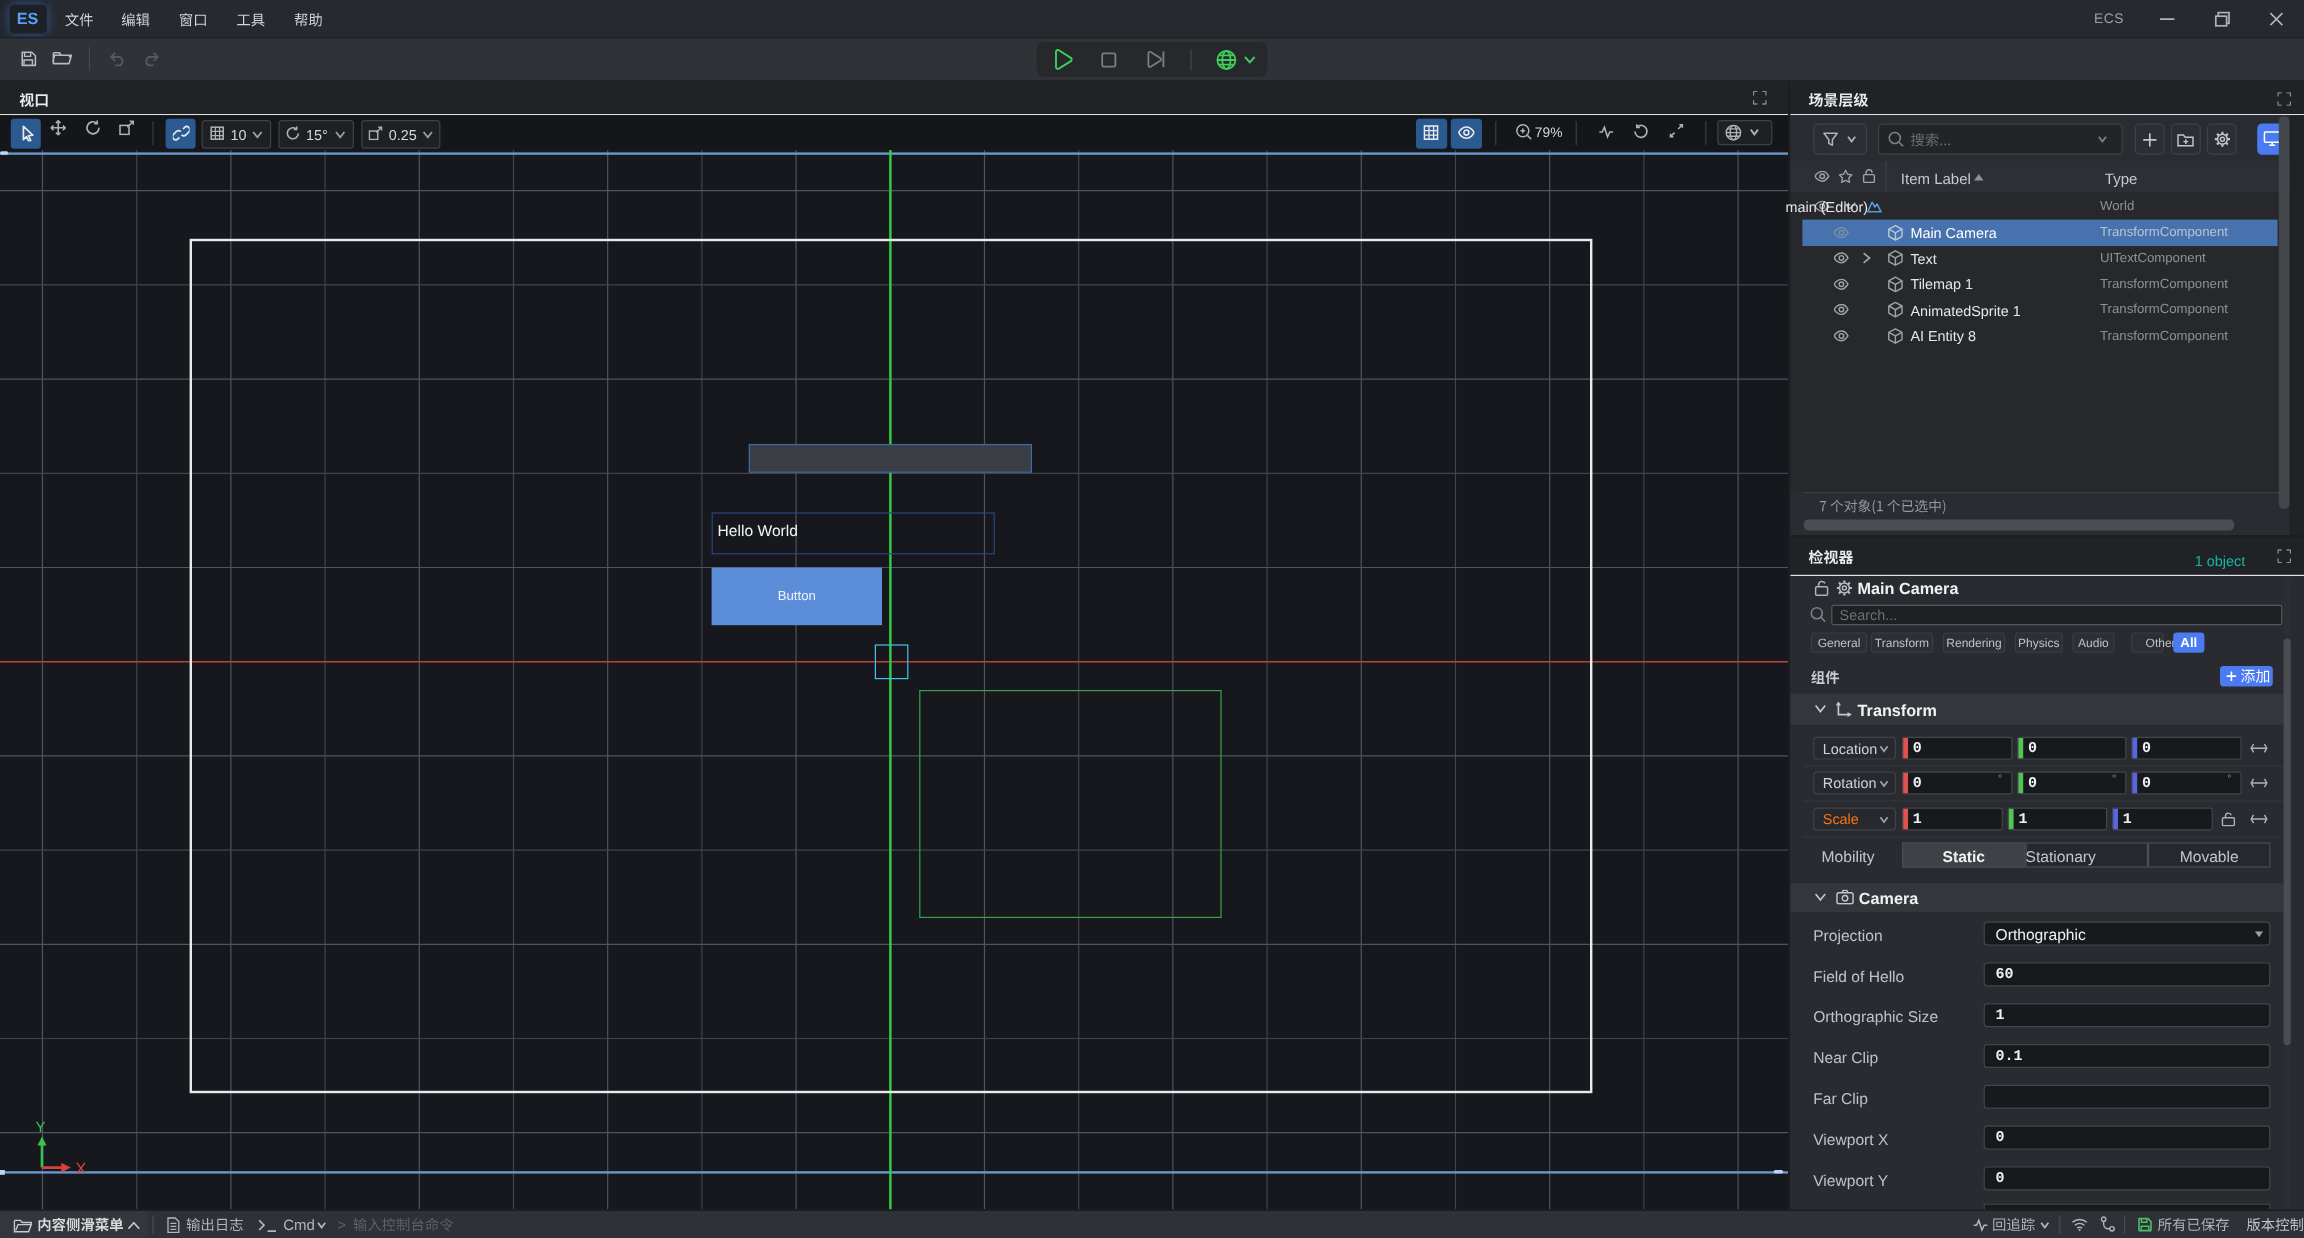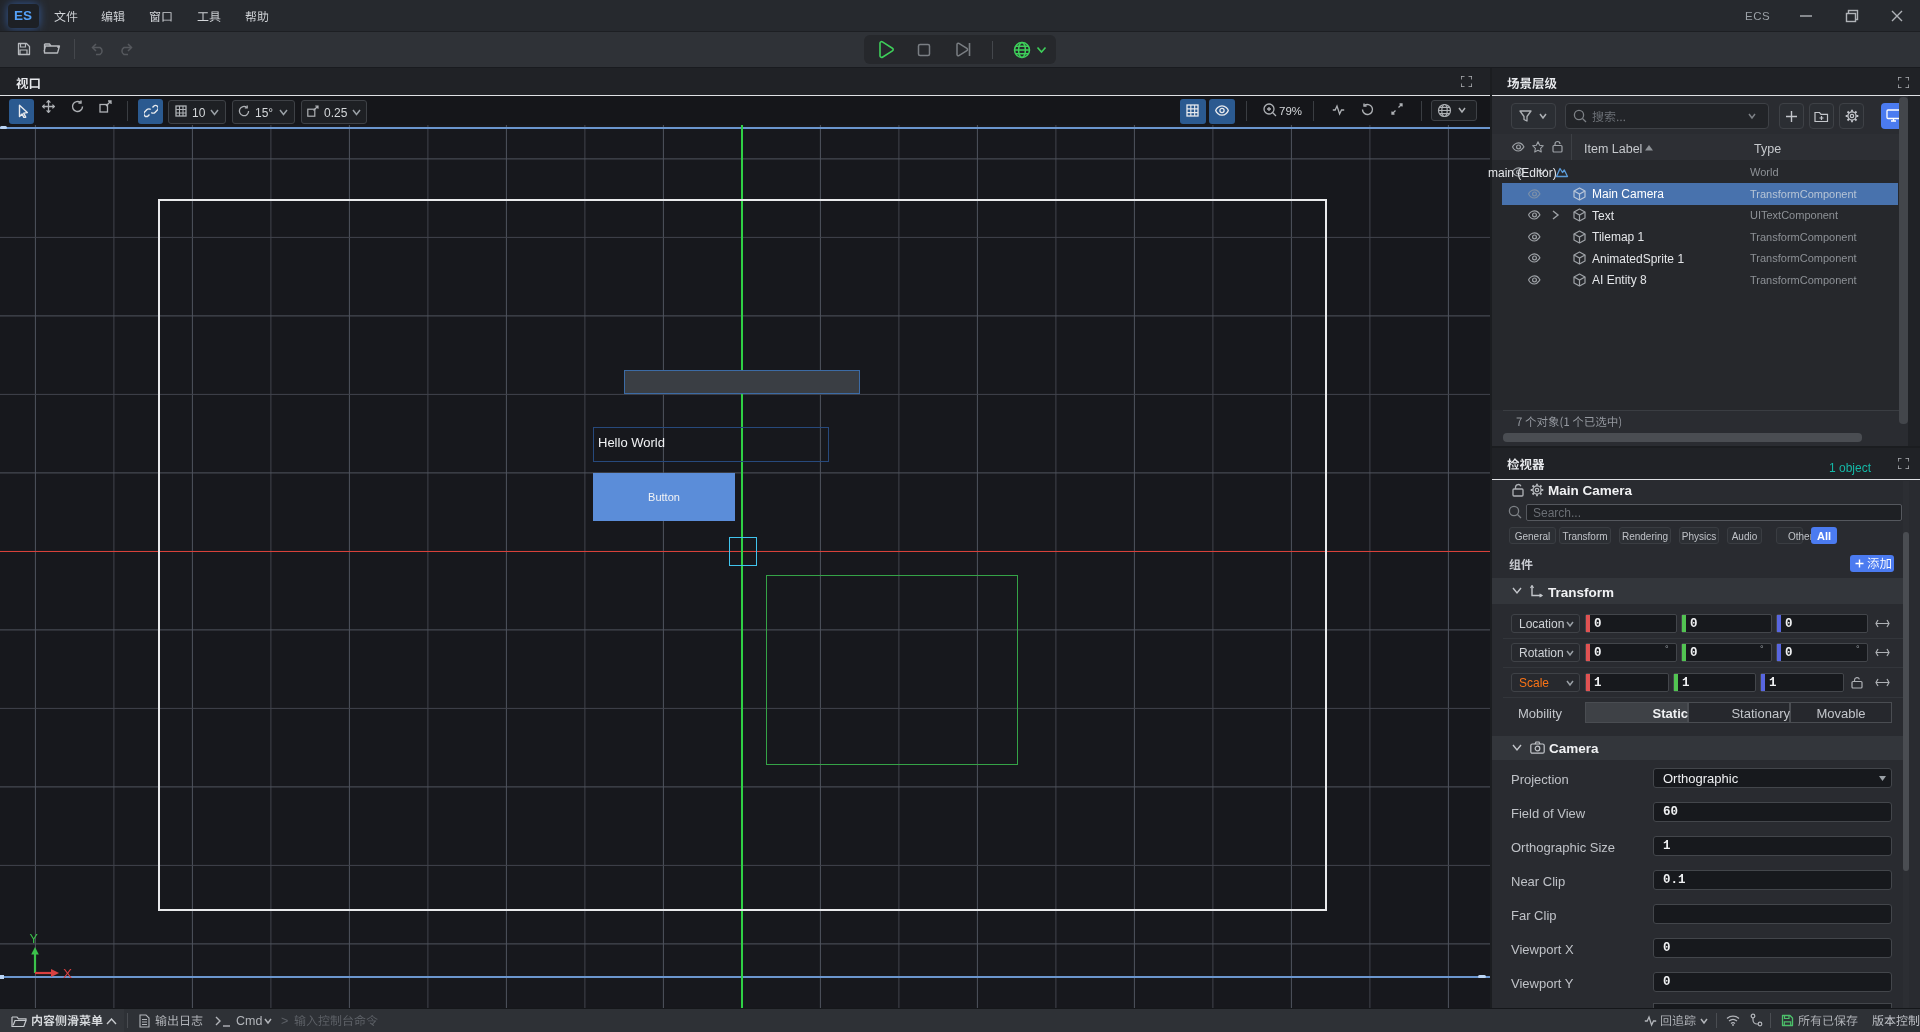--- a/index.html
+++ b/index.html
@@ -503,42 +503,42 @@
 <svg class="ab" style="left:1875px;top:677.5px;" width="15" height="9" viewBox="0 0 15 9">
     <path d="M3 1L1 4.5 3 8M12 1l2 3.5-2 3.5M1.5 4.5h12" fill="none" stroke="#aeb1b5" stroke-width="1.2"></path>
   </svg>
 <svg class="ab" style="left:1851px;top:675.5px;" width="12" height="13" viewBox="0 0 12 13">
     <rect x="1" y="5.5" width="10" height="6.5" rx="1" fill="none" stroke="#aeb1b5" stroke-width="1.2"></rect>
     <path d="M3.5 5.5V4a2.5 2.5 0 0 1 4.9-.6" fill="none" stroke="#aeb1b5" stroke-width="1.2"></path>
   </svg>
 <div class="ab" style="left:1503px;top:696.5px;width:405px;height:1px;background:#33363b"></div>
 <div class="ab" style="left:1518px;top:705.5px;font:400 13px 'Liberation Sans',sans-serif;color:#c3c6cb;white-space:pre;">Mobility</div>
 <div class="ab" style="left:1585px;top:702px;width:103px;height:21px;background:#3e4146;border:1px solid #4a4d52"></div>
-<div class="ab" style="left:1585px;top:705.5px;font:700 13px 'Liberation Sans',sans-serif;color:#f0f1f3;white-space:pre;width:103px;text-align:right">Static</div>
+<div class="ab" style="left:1585px;top:705.5px;font:700 13px 'Liberation Sans',sans-serif;color:#f0f1f3;white-space:pre;width:103px;text-align:center">Static</div>
 <div class="ab" style="left:1688px;top:702px;width:102px;height:21px;background:#26282d;border:1px solid #4a4d52"></div>
-<div class="ab" style="left:1688px;top:705.5px;font:400 13px 'Liberation Sans',sans-serif;color:#c3c6cb;white-space:pre;width:102px;text-align:right">Stationary</div>
+<div class="ab" style="left:1688px;top:705.5px;font:400 13px 'Liberation Sans',sans-serif;color:#c3c6cb;white-space:pre;width:102px;text-align:left">Stationary</div>
 <div class="ab" style="left:1790px;top:702px;width:102px;height:21px;background:#26282d;border:1px solid #4a4d52"></div>
 <div class="ab" style="left:1790px;top:705.5px;font:400 13px 'Liberation Sans',sans-serif;color:#c3c6cb;white-space:pre;width:102px;text-align:center">Movable</div>
 <div class="ab" style="left:1492px;top:736px;width:416px;height:24px;background:#33363b"></div>
 <svg class="ab" style="left:1512px;top:744px;" width="10" height="8" viewBox="0 0 10 8">
     <path d="M1 1l4 5 4-5" fill="none" stroke="#c3c6cb" stroke-width="1.4"></path>
   </svg>
 <svg class="ab" style="left:1530px;top:741px;" width="15" height="13" viewBox="0 0 15 13">
     <rect x="0.8" y="3" width="13.4" height="9.2" rx="1.5" fill="none" stroke="#c3c6cb" stroke-width="1.2"></rect>
     <path d="M5 3l1-2h3l1 2" fill="none" stroke="#c3c6cb" stroke-width="1.2"></path>
     <circle cx="7.5" cy="7.5" r="2.3" fill="none" stroke="#c3c6cb" stroke-width="1.2"></circle>
   </svg>
 <div class="ab" style="left:1549px;top:741px;font:700 13.5px 'Liberation Sans',sans-serif;color:#f0f1f3;white-space:pre;">Camera</div>
 <div class="ab" style="left:1511px;top:772px;font:400 13px 'Liberation Sans',sans-serif;color:#bfc2c7;white-space:pre;">Projection</div>
 <div class="ab" style="left:1653px;top:767.5px;width:239px;height:20px;background:#17191d;border:1px solid #43464b;border-radius:3px"></div>
 <div class="ab" style="left:1663px;top:771px;font:400 13px 'Liberation Sans',sans-serif;color:#f0f1f3;white-space:pre;">Orthographic</div>
 <svg class="ab" style="left:1879px;top:775.5px;" width="7" height="5" viewBox="0 0 7 5">
     <path d="M0 0h7L3.5 5z" fill="#9aa0a6"></path>
   </svg>
-<div class="ab" style="left:1511px;top:806px;font:400 13px 'Liberation Sans',sans-serif;color:#bfc2c7;white-space:pre;">Field of View</div>
+<div class="ab" style="left:1511px;top:806px;font:400 13px 'Liberation Sans',sans-serif;color:#bfc2c7;white-space:pre;">Field of Hello</div>
 <div class="ab" style="left:1653px;top:801.5px;width:239px;height:20px;background:#17191d;border:1px solid #43464b;border-radius:3px"></div>
 <div class="ab" style="left:1663px;top:805px;font:700 12.5px 'Liberation Mono',monospace;color:#f0f1f3;white-space:pre;">60</div>
 <div class="ab" style="left:1511px;top:840px;font:400 13px 'Liberation Sans',sans-serif;color:#bfc2c7;white-space:pre;">Orthographic Size</div>
 <div class="ab" style="left:1653px;top:835.5px;width:239px;height:20px;background:#17191d;border:1px solid #43464b;border-radius:3px"></div>
 <div class="ab" style="left:1663px;top:839px;font:700 12.5px 'Liberation Mono',monospace;color:#f0f1f3;white-space:pre;">1</div>
 <div class="ab" style="left:1511px;top:874px;font:400 13px 'Liberation Sans',sans-serif;color:#bfc2c7;white-space:pre;">Near Clip</div>
 <div class="ab" style="left:1653px;top:869.5px;width:239px;height:20px;background:#17191d;border:1px solid #43464b;border-radius:3px"></div>
 <div class="ab" style="left:1663px;top:873px;font:700 12.5px 'Liberation Mono',monospace;color:#f0f1f3;white-space:pre;">0.1</div>
 <div class="ab" style="left:1511px;top:908px;font:400 13px 'Liberation Sans',sans-serif;color:#bfc2c7;white-space:pre;">Far Clip</div>
 <div class="ab" style="left:1653px;top:903.5px;width:239px;height:20px;background:#17191d;border:1px solid #43464b;border-radius:3px"></div>

